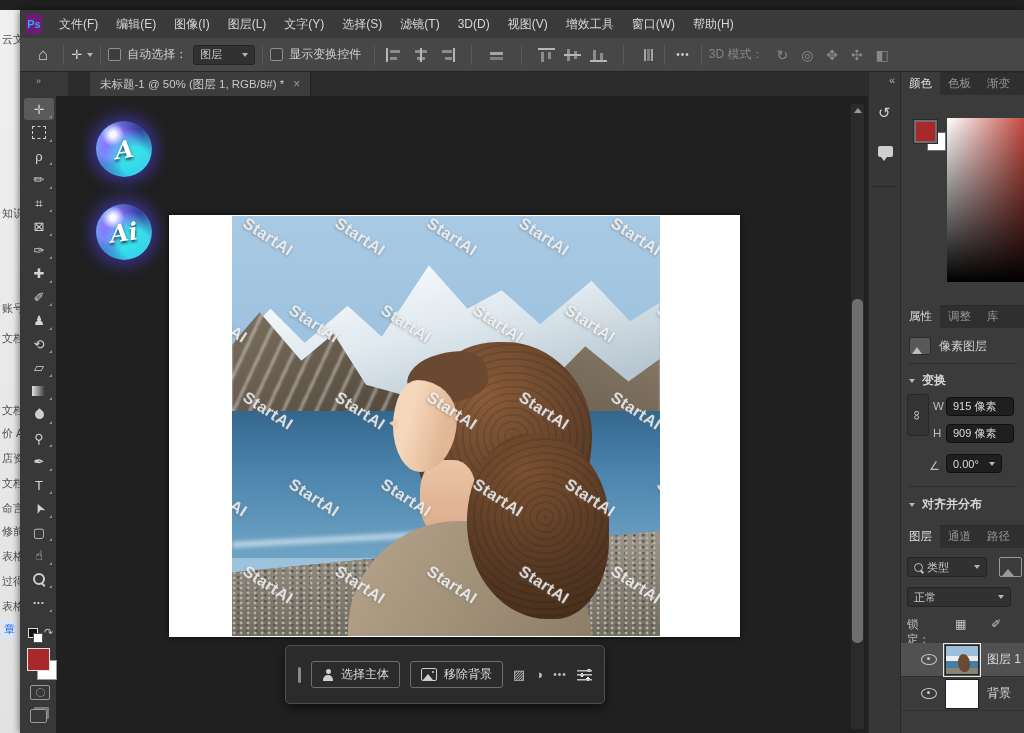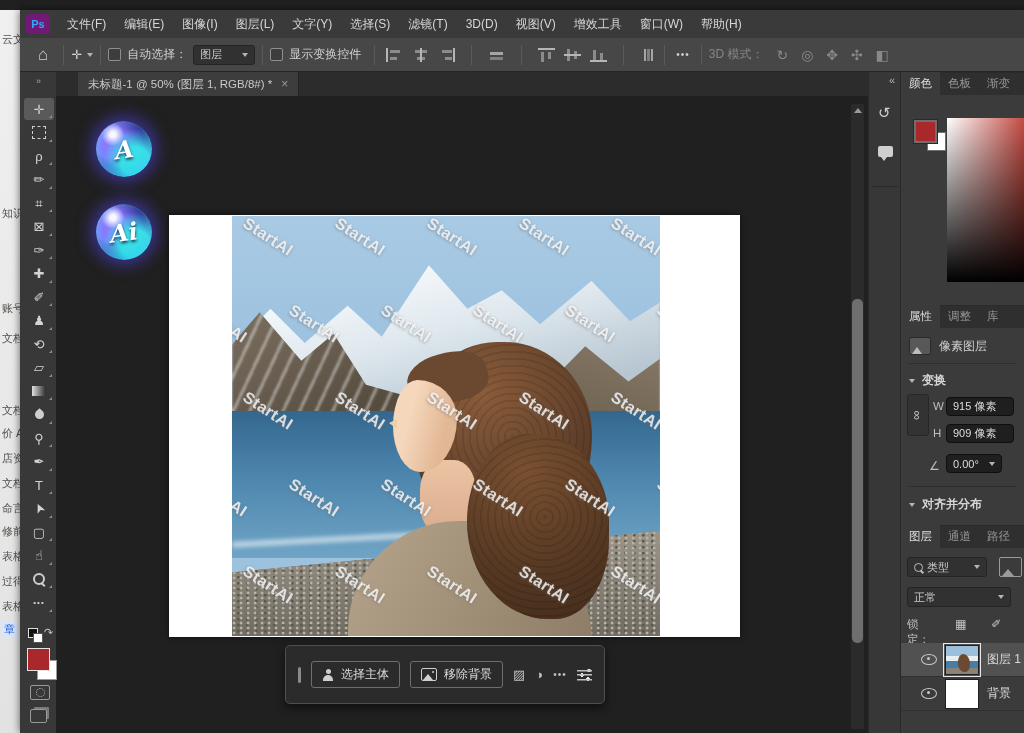--- a/index.html
+++ b/index.html
@@ -16,21 +16,21 @@
   #url-text{position:absolute;left:30px;top:-5px;font-size:11px;color:#3c3c3c;white-space:nowrap;}
   #url-icon{position:absolute;left:8px;top:1px;width:9px;height:9px;border:1px solid #888;border-radius:2px;}
   #left-strip{left:0;top:10px;width:20px;height:723px;background:linear-gradient(#f0f0f0,#e2e2e2);overflow:hidden;border-right:1px solid #c9c9c9;}
   .bs-item{position:absolute;left:2px;font-size:11px;color:#53504b;white-space:nowrap;}
   .bs-item.active{color:#2a62d9;background:#d8e5fb;padding:1px 2px;border-radius:2px;}
 
   
   #ps{left:20px;top:10px;width:1004px;height:723px;background:#383838;box-shadow:0 0 8px rgba(0,0,0,.6);}
 
   #menu-bar{left:0;top:0;width:100%;height:28px;background:#3a3a3a;display:flex;align-items:center;border-bottom:1px solid #2b2b2b;}
-  #ps-logo{width:24px;height:20px;margin:0 8px 0 6px;background:#701a75;color:#31a8ff;font-weight:bold;font-size:11px;display:flex;align-items:center;justify-content:center;border-radius:3px;}
+  #ps-logo{width:16px;height:20px;margin:0 8px 0 6px;background:#701a75;color:#31a8ff;font-weight:bold;font-size:11px;display:flex;align-items:center;justify-content:center;border-radius:3px;}
   .menu-item{color:#d6d6d6;font-size:12px;padding:0 9px;line-height:28px;cursor:default;}
 
   #options-bar{left:0;top:28px;width:100%;height:34px;background:#474747;display:flex;align-items:center;border-bottom:1px solid #262626;padding-left:10px;box-sizing:border-box;}
   #home-ic{font-size:17px;color:#d0d0d0;margin:0 8px;}
   #opt-move{display:flex;align-items:center;gap:5px;color:#d8d8d8;font-size:13px;}
   .opt-label{color:#cfcfcf;font-size:12px;margin:0 6px 0 6px;white-space:nowrap;}
   .dd{display:flex;align-items:center;justify-content:space-between;background:#313131;border:1px solid #242424;border-radius:3px;color:#cccccc;font-size:11px;padding:0 6px;height:20px;box-sizing:border-box;}
   #align-group{display:flex;align-items:center;gap:9px;margin-left:4px;}
   .alicon{width:17px;height:14px;opacity:.8;background-repeat:no-repeat;flex:0 0 auto;}
   .a0{background-image:linear-gradient(#d2d2d2,#d2d2d2),linear-gradient(#9d9d9d,#9d9d9d),linear-gradient(#9d9d9d,#9d9d9d);background-position:0 0,4px 2px,4px 9px;background-size:2px 14px,10px 3px,7px 3px;}
@@ -39,21 +39,21 @@
   .a3{background-image:linear-gradient(#bdbdbd,#bdbdbd),linear-gradient(#8d8d8d,#8d8d8d);background-position:2px 4px,2px 9px;background-size:13px 3px,13px 3px;}
   .a4{background-image:linear-gradient(#d2d2d2,#d2d2d2),linear-gradient(#9d9d9d,#9d9d9d),linear-gradient(#9d9d9d,#9d9d9d);background-position:0 0,3px 4px,10px 4px;background-size:17px 2px,3px 10px,3px 7px;}
   .a5{background-image:linear-gradient(#d2d2d2,#d2d2d2),linear-gradient(#9d9d9d,#9d9d9d),linear-gradient(#9d9d9d,#9d9d9d);background-position:0 6px,3px 1px,10px 3px;background-size:17px 2px,3px 12px,3px 8px;}
   .a6{background-image:linear-gradient(#d2d2d2,#d2d2d2),linear-gradient(#9d9d9d,#9d9d9d),linear-gradient(#9d9d9d,#9d9d9d);background-position:0 12px,3px 2px,10px 5px;background-size:17px 2px,3px 10px,3px 7px;}
   .a7{background-image:linear-gradient(#bdbdbd,#bdbdbd),linear-gradient(#8d8d8d,#8d8d8d),linear-gradient(#bdbdbd,#bdbdbd);background-position:4px 1px,7px 1px,11px 1px;background-size:2px 12px,3px 12px,2px 12px;}
   #more-dots-btn{color:#d0d0d0;font-size:10px;letter-spacing:1px;margin:0 4px;}
   #mode3d{display:flex;align-items:center;gap:13px;opacity:.45;}
   #mode3d .lbl{color:#cfcfcf;font-size:12px;white-space:nowrap;}
   .ic3d{color:#d8d8d8;font-size:14px;}
 
-  #tabstrip{left:36px;top:62px;width:812px;height:24px;background:#2c2c2c;}
+  #tabstrip{left:48px;top:62px;width:812px;height:24px;background:#2c2c2c;}
   #doc-tab{position:absolute;left:22px;top:0;height:24px;background:#3d3d3d;color:#c9c9c9;font-size:11.5px;display:flex;align-items:center;gap:9px;padding:0 10px;border-right:1px solid #232323;}
   #tab-close{color:#9a9a9a;font-size:12px;}
 
   
   #toolbar{left:2px;top:62px;width:34px;height:661px;background:#383838;}
   #tb-collapse{position:absolute;top:4px;width:100%;text-align:center;color:#a5a5a5;font-size:9px;letter-spacing:1px;}
   #tools{position:absolute;top:26px;left:0;width:34px;display:flex;flex-direction:column;gap:1.5px;align-items:center;}
   .tool{width:30px;height:22px;display:flex;align-items:center;justify-content:center;position:relative;border-radius:3px;}
   .tool.active{background:#5a5a5a;}
   .tool::after{content:'';position:absolute;right:2px;bottom:2px;border-left:3px solid transparent;border-bottom:3px solid #8f8f8f;width:0;height:0;}

